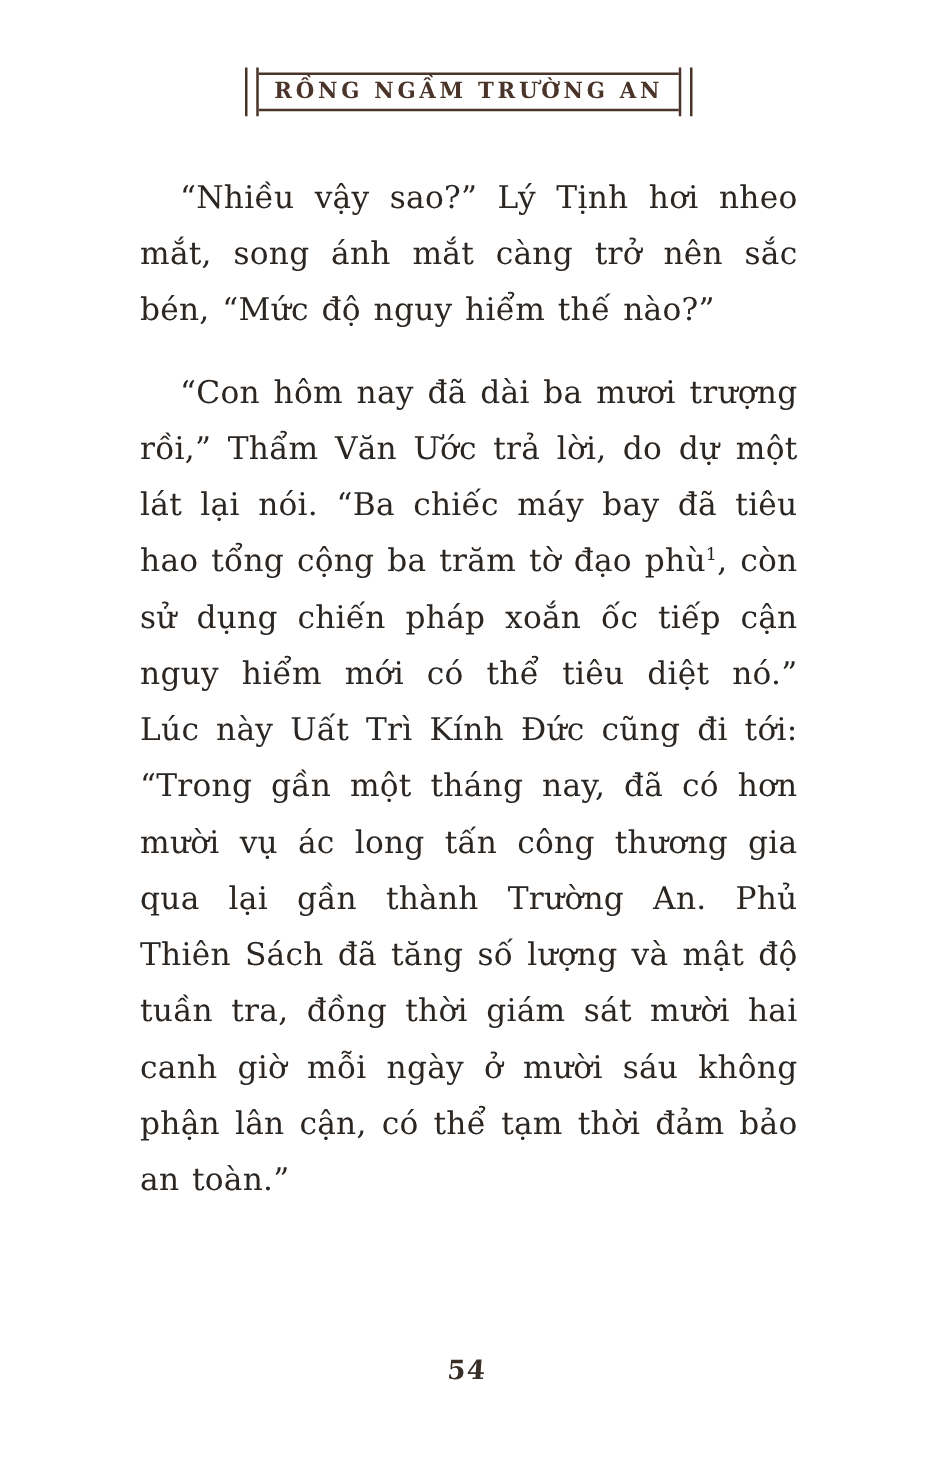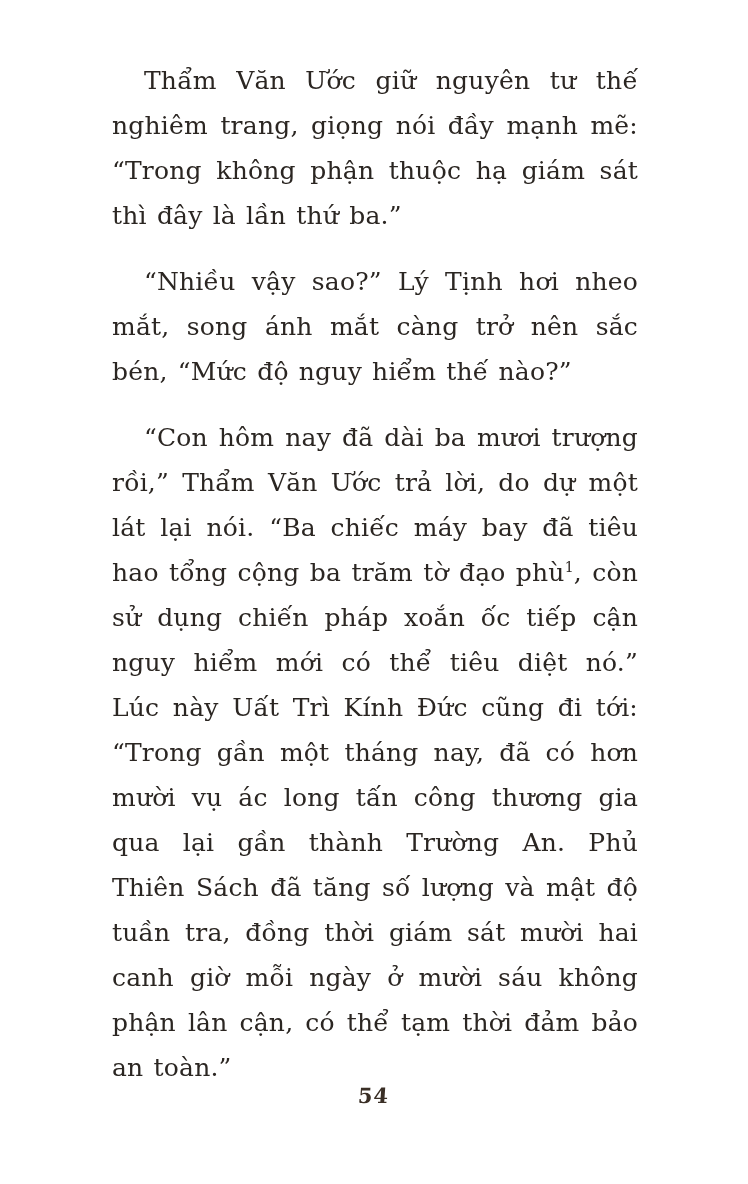--- a/index.html
+++ b/index.html
@@ -87,25 +87,31 @@
     color: #3a2f26;
     transform: skewX(-4deg);
     display: inline-block;
   }
 </style>
 </head>
 <body>
 
 <div class="page">
 
+  <div class="running-head">
+    <div class="title-frame">
+      <div class="title-cap"></div>
+      <div class="title-box">
+        <span class="title-text">RỒNG NGẦM TRƯỜNG AN</span>
+      </div>
+      <div class="title-cap"></div>
+    </div>
+  </div>
 
   <div class="body-text">
-    <p>
-      <span>Thẩm Văn Ước giữ nguyên tư thế nghiêm trang, giọng nói đầy mạnh mẽ: “Trong không phận thuộc hạ giám sát thì đây là lần thứ ba.”</span>
-    </p>
     <p>
       <span>“Nhiều vậy sao?” Lý Tịnh hơi nheo mắt, song ánh mắt càng trở nên sắc bén, “Mức độ nguy hiểm thế nào?”</span>
     </p>
     <p>
       <span>“Con hôm nay đã dài ba mươi trượng rồi,” Thẩm Văn Ước trả lời, do dự một lát lại nói. “Ba chiếc máy bay đã tiêu hao tổng cộng ba trăm tờ đạo phù</span><sup>1</sup><span>, còn sử dụng chiến pháp xoắn ốc tiếp cận nguy hiểm mới có thể tiêu diệt nó.” Lúc này Uất Trì Kính Đức cũng đi tới: “Trong gần một tháng nay, đã có hơn mười vụ ác long tấn công thương gia qua lại gần thành Trường An. Phủ Thiên Sách đã tăng số lượng và mật độ tuần tra, đồng thời giám sát mười hai canh giờ mỗi ngày ở mười sáu không phận lân cận, có thể tạm thời đảm bảo an toàn.”</span>
     </p>
   </div>
 
   <div class="folio">
     <span>54</span>

